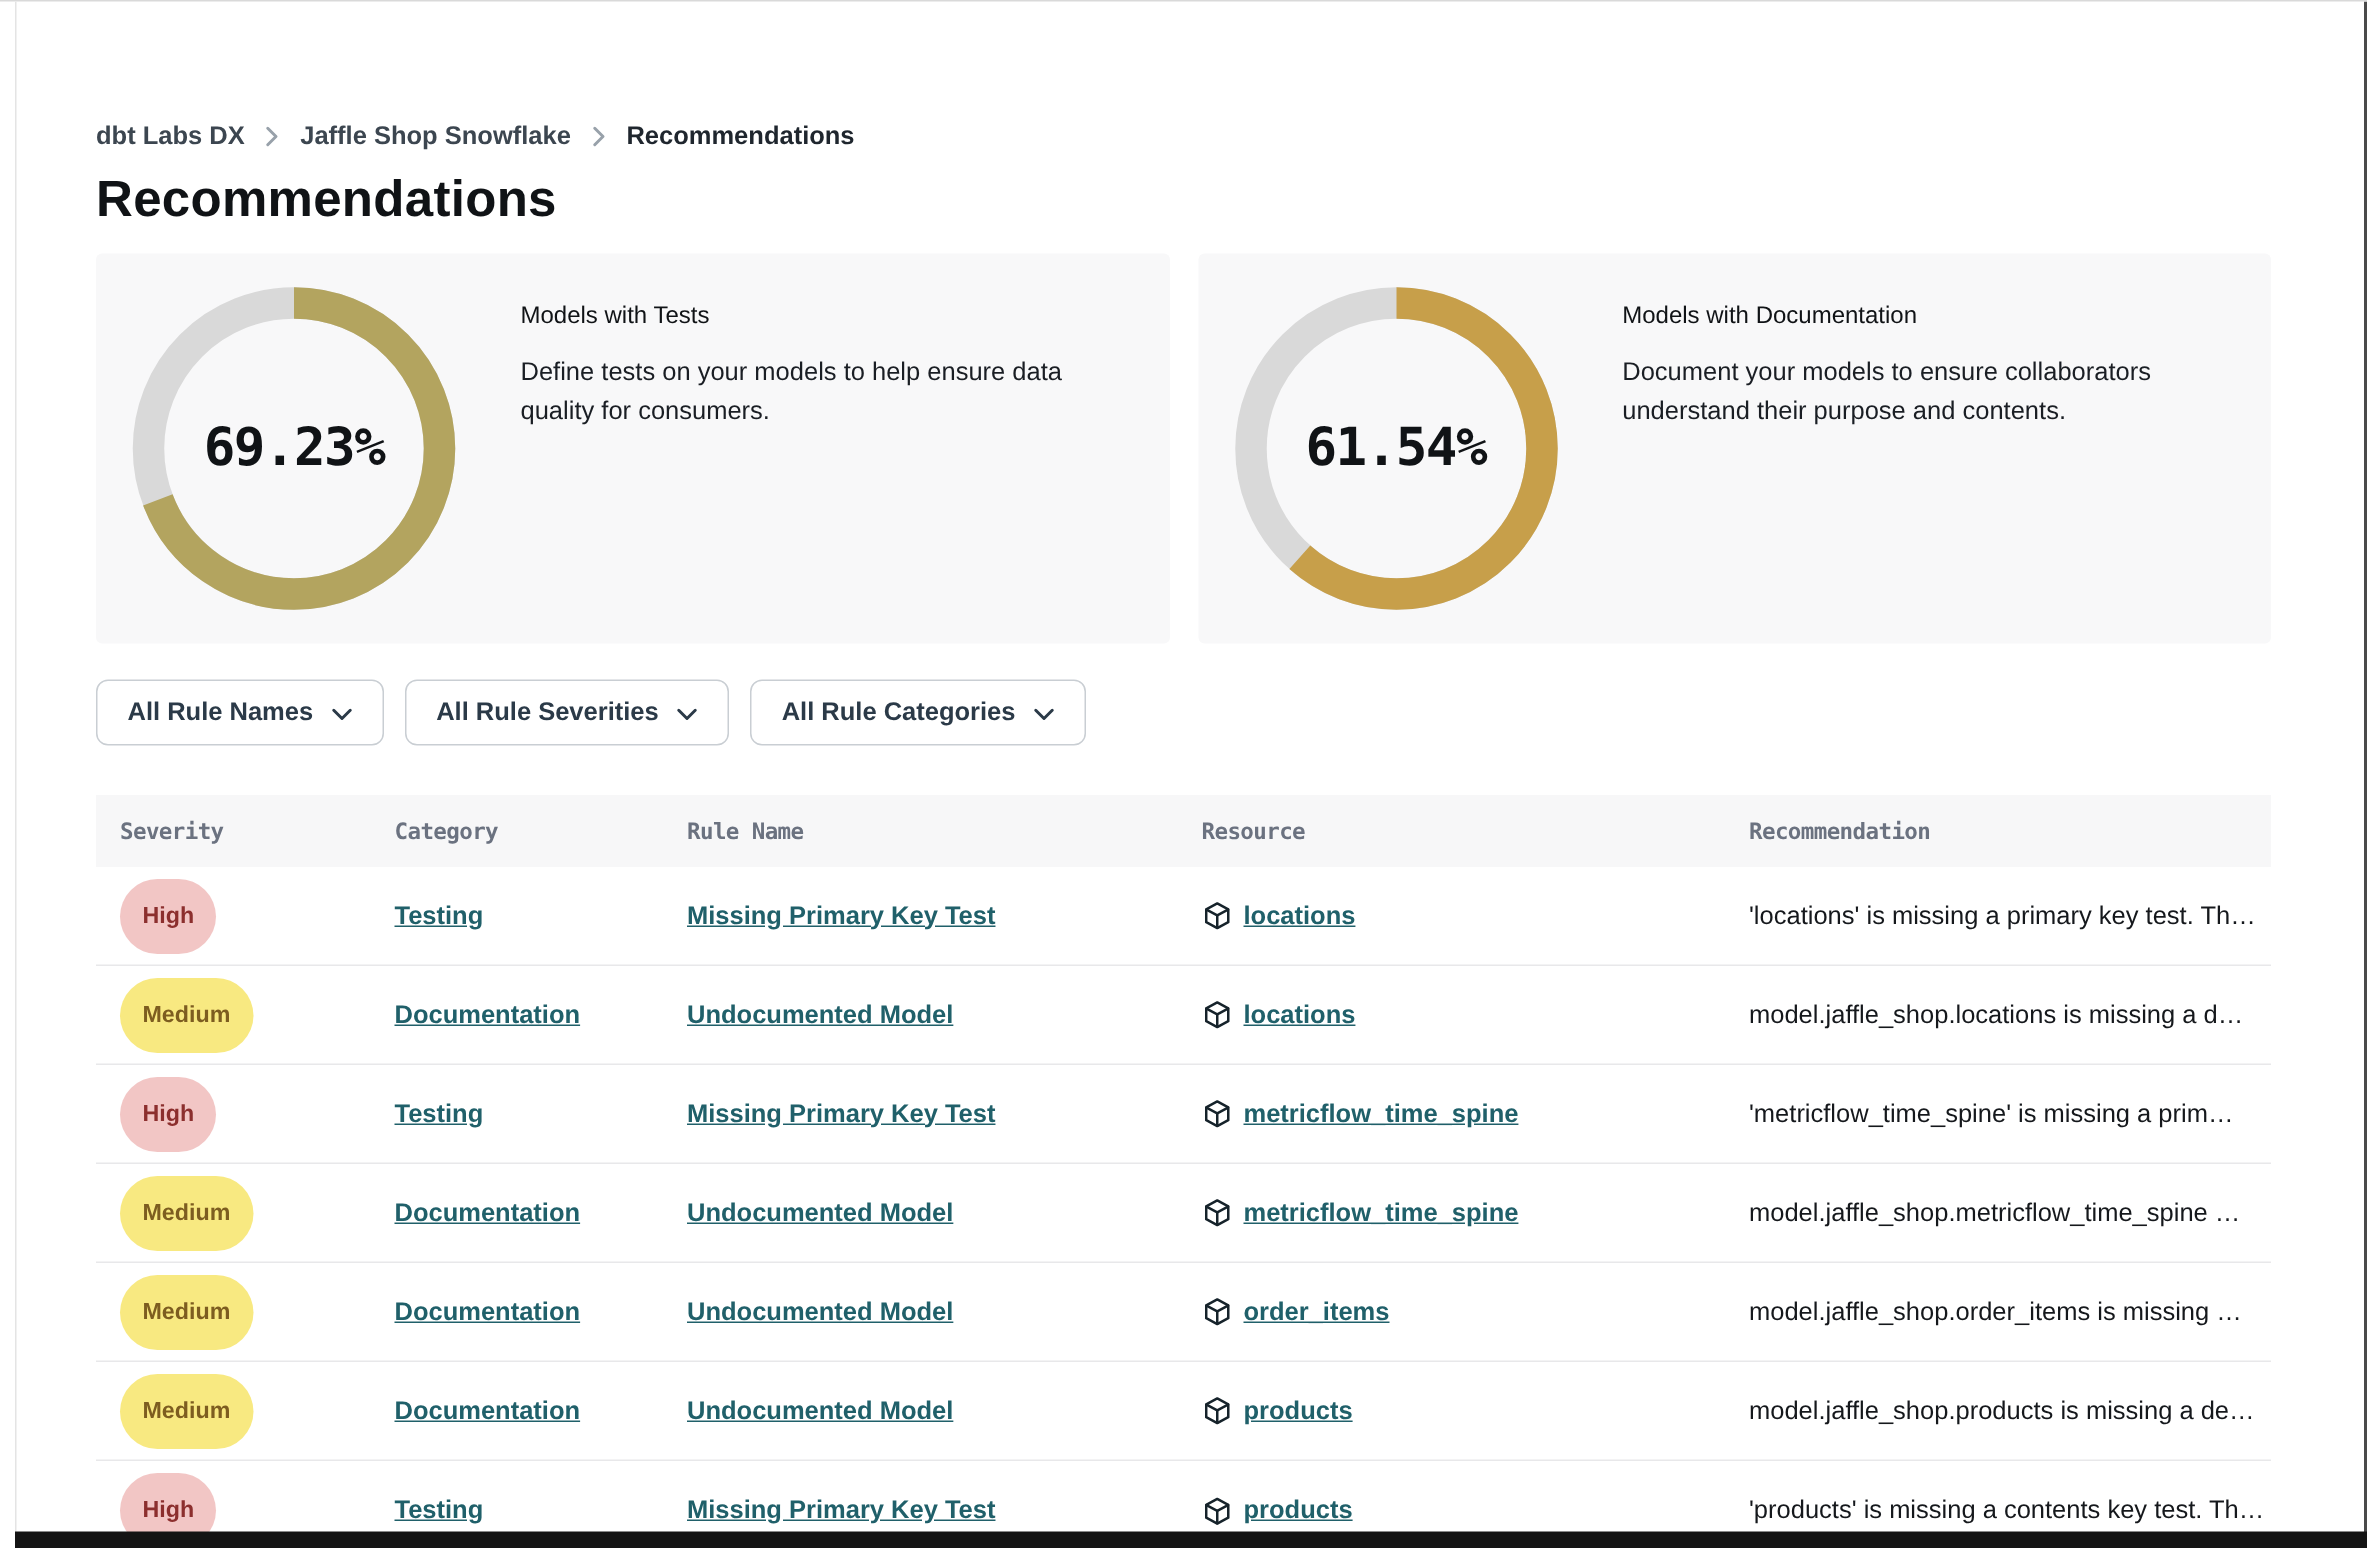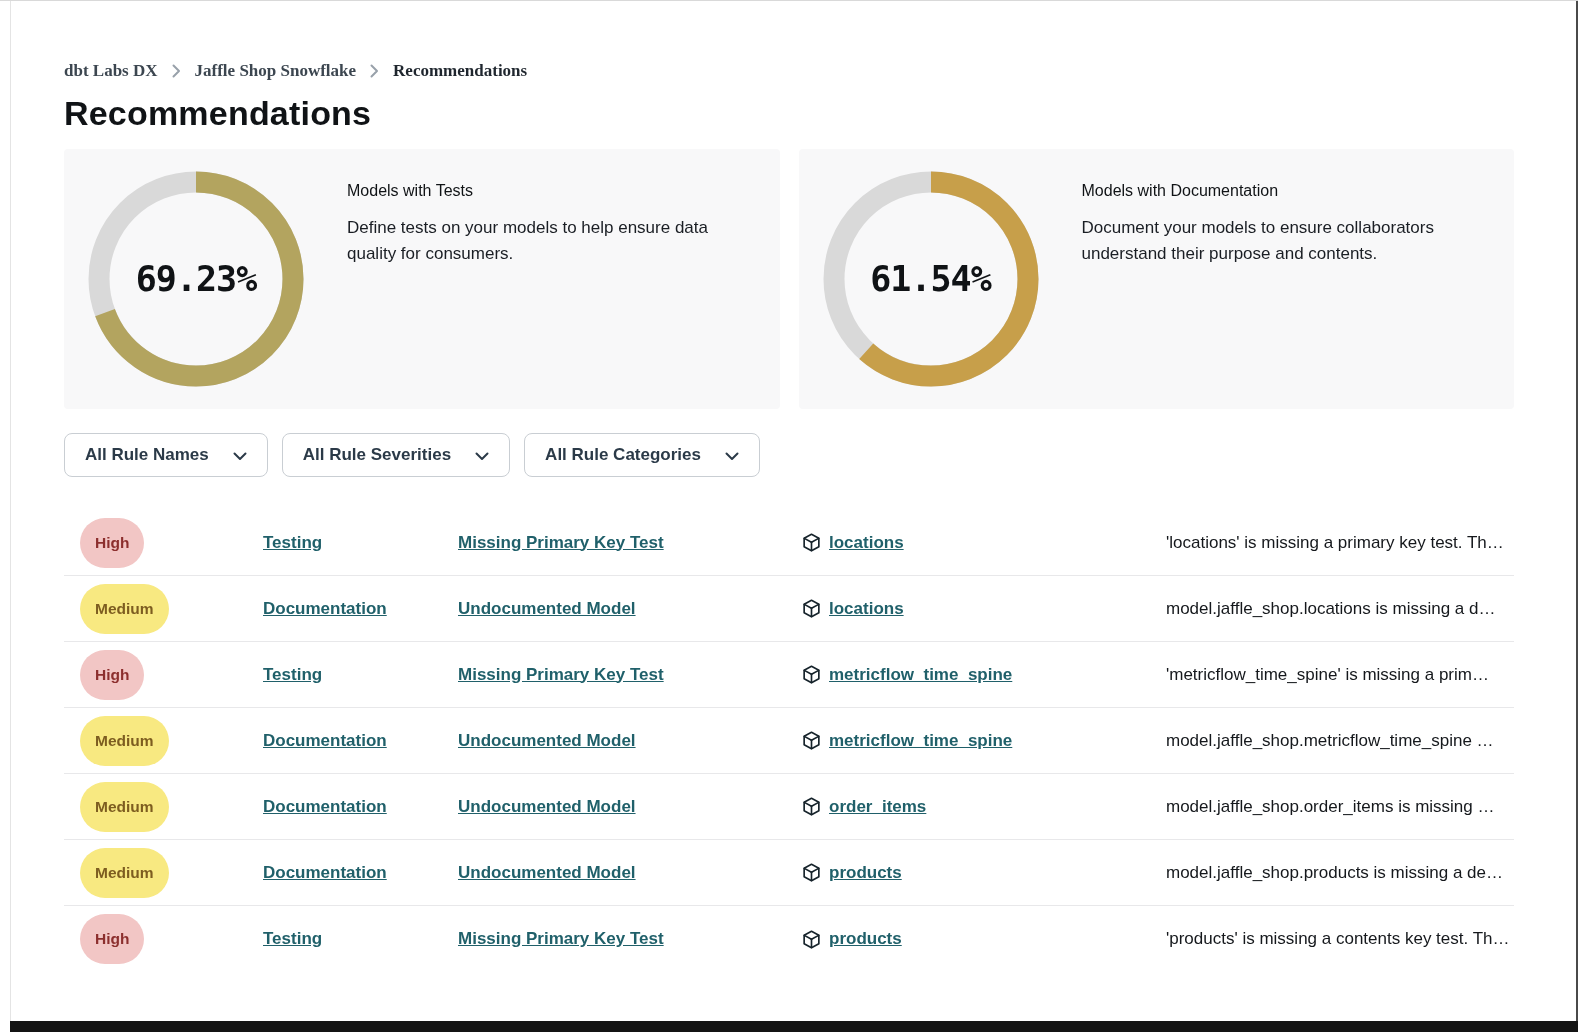--- a/index.html
+++ b/index.html
@@ -12,21 +12,21 @@
     overflow: hidden;
     border-top: 1px solid #d9d9d9;
   }
   .frame-left-line { position: absolute; left: 10px; top: 0; bottom: 0; width: 1px; background: #e4e4e4; }
   .frame-right-line { position: absolute; right: 0; top: 0; bottom: 0; width: 2px; background: #4a4a4a; }
   .bottom-band { position: absolute; left: 10px; right: 0; bottom: 0; height: 11px; background: #141414; z-index: 5; }
 
   .content { margin: 0 64px; width: 1450px; }
 
   
-  .breadcrumb { display: flex; align-items: center; gap: 14px; margin-top: 60px; font-size: 17px; font-weight: 700; color: #3c4650; font-family: Liberation Serif, serif; }
+  .breadcrumb { display: flex; align-items: center; gap: 14px; margin-top: 80px; font-size: 17px; font-weight: 700; color: #3c4650; }
   .crumb { cursor: pointer; }
   .crumb.current { color: #1f262e; }
   .crumb-sep { display: flex; align-items: center; }
 
   .page-title { margin-top: 13px; font-size: 34px; font-weight: 700; color: #101316; letter-spacing: 0.2px; }
 
   
   .cards { display: flex; gap: 19px; margin-top: 16px; }
   .card { width: 717px; height: 260px; background: #f8f8f9; border-radius: 4px; padding: 22px 24px; display: flex; align-items: flex-start; }
   .donut-wrap { position: relative; width: 216px; height: 216px; flex: 0 0 auto; }
@@ -34,21 +34,21 @@
   .donut-label { position: absolute; inset: 0; display: flex; align-items: center; justify-content: center;
     font-family: "DejaVu Sans Mono", monospace; font-size: 35px; font-weight: 700; color: #101316; letter-spacing: -1px; }
   .card-text { margin-left: 43px; padding-top: 11px; max-width: 445px; }
   .card-title { font-size: 16px; font-weight: 400; color: #101316; }
   .card-desc { margin-top: 15px; font-size: 17px; line-height: 1.55; color: #1a1e24; }
 
   
   .filter-row { display: flex; align-items: center; justify-content: space-between; margin-top: 24px; }
   .count-heading { font-size: 24px; font-weight: 700; color: #101316; }
   .filters { display: flex; gap: 14px; }
-  .filter-btn { display: flex; align-items: center; gap: 24px; height: 44px; padding: 0 20px;
+  .filter-btn { display: flex; align-items: center; gap: 12px; height: 44px; padding: 0 20px;
     background: #ffffff; border: 1px solid #c9ced3; border-radius: 8px;
     font-family: inherit; font-size: 17px; font-weight: 700; color: #2b3a48; cursor: pointer; }
   .filter-btn svg { margin-top: 2px; }
 
   
   .table { margin-top: 33px; width: 100%; }
   .t-head, .t-row { display: grid; grid-template-columns: 199px 195px 343px 365px 1fr; align-items: center; }
   .t-head { background: #f7f7f8; height: 48px;
     font-family: "DejaVu Sans Mono", monospace; font-size: 15px; font-weight: 700; color: #6b7280; letter-spacing: -0.4px; }
   .t-head > div:first-child, .t-row > div:first-child { padding-left: 16px; }
@@ -138,20 +138,27 @@
       <button class="filter-btn">
         <span>All Rule Categories</span>
         <svg width="14" height="9" viewBox="0 0 14 9">
             <path d="M1.5 1.5 L7 7 L12.5 1.5" fill="none" stroke="#2b3a48" stroke-width="2" stroke-linecap="round" stroke-linejoin="round"></path>
           </svg>
       </button>
     </div>
   </div>
 
   <div class="table">
+    <div class="t-head">
+      <div>Severity</div>
+      <div>Category</div>
+      <div>Rule Name</div>
+      <div>Resource</div>
+      <div>Recommendation</div>
+    </div>
     <div id="table-body">
   <div class="t-row">
     <div><span class="badge badge-high">High</span></div>
     <div><a class="cell-link">Testing</a></div>
     <div><a class="cell-link">Missing Primary Key Test</a></div>
     <div class="resource-cell">
       <svg width="21" height="21" viewBox="0 0 24 24" fill="none" stroke="#16232b" stroke-width="1.9" stroke-linecap="round" stroke-linejoin="round">
         <path d="M12 2.6 L20.4 7.1 L20.4 16.9 L12 21.4 L3.6 16.9 L3.6 7.1 Z"></path>
         <path d="M3.8 7.3 L12 11.7 L20.2 7.3"></path>
         <path d="M12 11.7 L12 21.2"></path>

